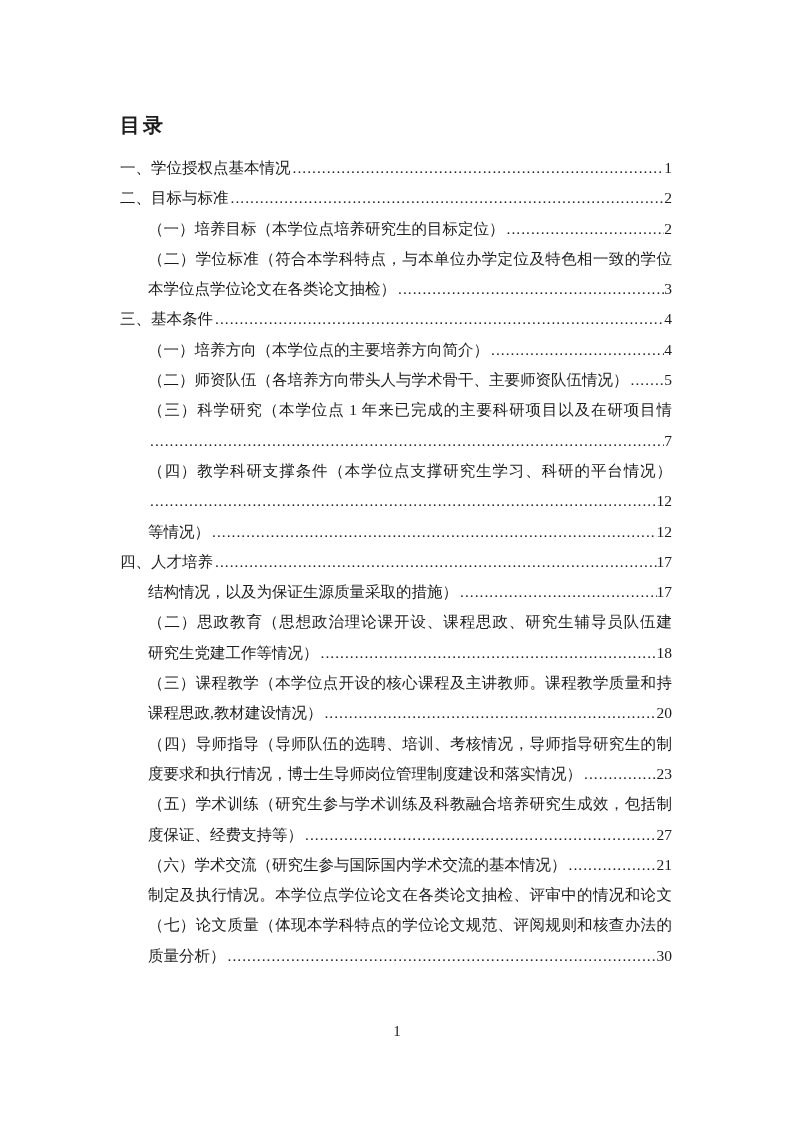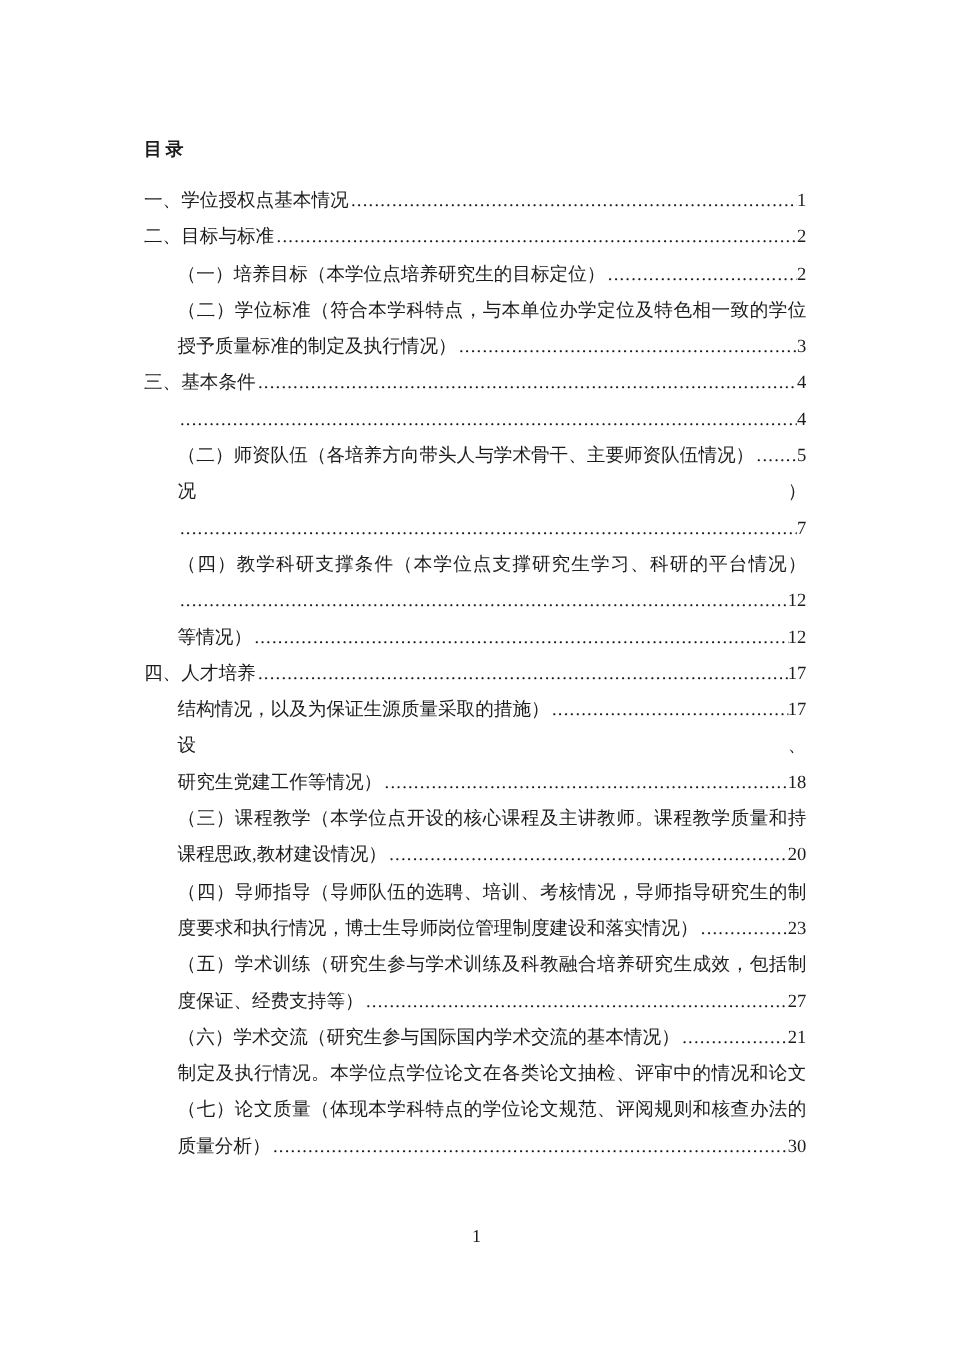--- a/index.html
+++ b/index.html
@@ -17,34 +17,34 @@
   }
   .page {
     position: absolute;
     inset: 0;
     background: #ffffff;
   }
   .doc-title {
     position: absolute;
     left: 120px;
     top: 110px;
-    font-size: 15px;
+    font-size: 20px;
     font-weight: bold;
     letter-spacing: 3px;
     line-height: 30px;
   }
   .toc {
     position: absolute;
     left: 120px;
     top: 153px;
     width: 552px;
   }
   .toc-line {
     display: flex;
-    align-items: flex-end;
+    align-items: flex-start;
     height: 30.3px;
     line-height: 30.3px;
     font-size: 15.5px;
     overflow: hidden;
   }
   .toc-line.indent2 {
     padding-left: 28px;
   }
   .entry-text {
     flex: 0 0 auto;
@@ -98,30 +98,31 @@
       </div>
       <div class="toc-line indent2">
         <span class="entry-text">（一）培养目标（本学位点培养研究生的目标定位）</span>
         <span class="dot-leader">............................................................................................................................................................................................................................</span>
         <span class="toc-pagenum">2</span>
       </div>
       <div class="toc-line indent2">
         <span class="entry-text fill">（二）学位标准（符合本学科特点，与本单位办学定位及特色相一致的学位</span>
       </div>
       <div class="toc-line indent2">
-        <span class="entry-text">授予质量标准的制定及执行情况）</span>
+        <span class="entry-text">本学位点学位论文在各类论文抽检）</span>
         <span class="dot-leader">............................................................................................................................................................................................................................</span>
         <span class="toc-pagenum">3</span>
       </div>
       <div class="toc-line">
         <span class="entry-text">三、基本条件</span>
         <span class="dot-leader">............................................................................................................................................................................................................................</span>
         <span class="toc-pagenum">4</span>
       </div>
       <div class="toc-line indent2">
+        <span class="entry-text">（一）培养方向（本学位点的主要培养方向简介）</span>
         <span class="dot-leader">............................................................................................................................................................................................................................</span>
         <span class="toc-pagenum">4</span>
       </div>
       <div class="toc-line indent2">
         <span class="entry-text">（二）师资队伍（各培养方向带头人与学术骨干、主要师资队伍情况）</span>
         <span class="dot-leader">............................................................................................................................................................................................................................</span>
         <span class="toc-pagenum">5</span>
       </div>
       <div class="toc-line indent2">
         <span class="entry-text fill">（三）科学研究（本学位点 1 年来已完成的主要科研项目以及在研项目情况）</span>

